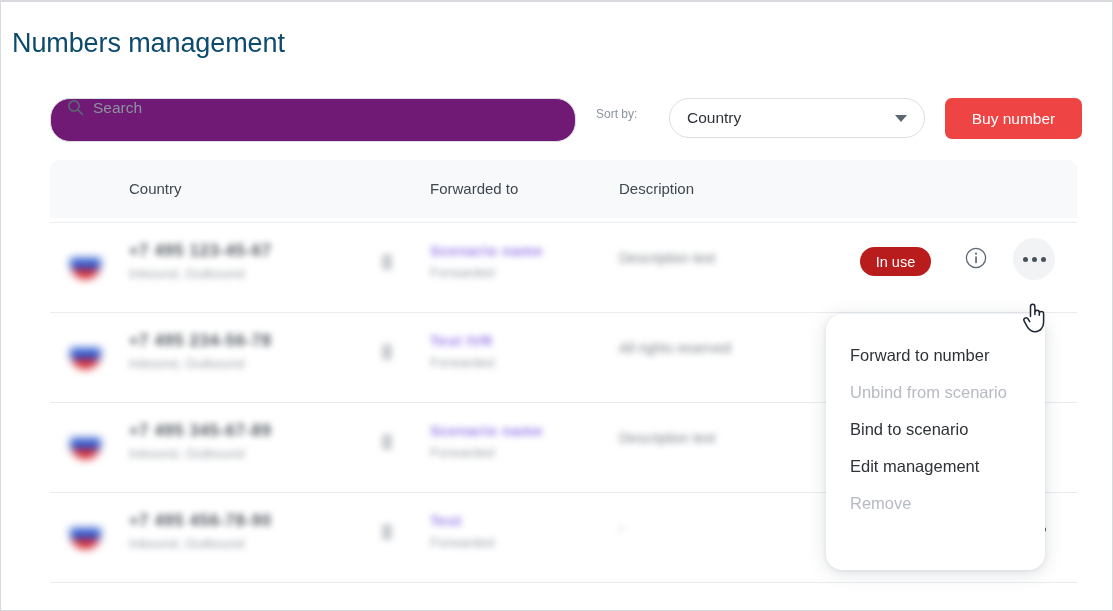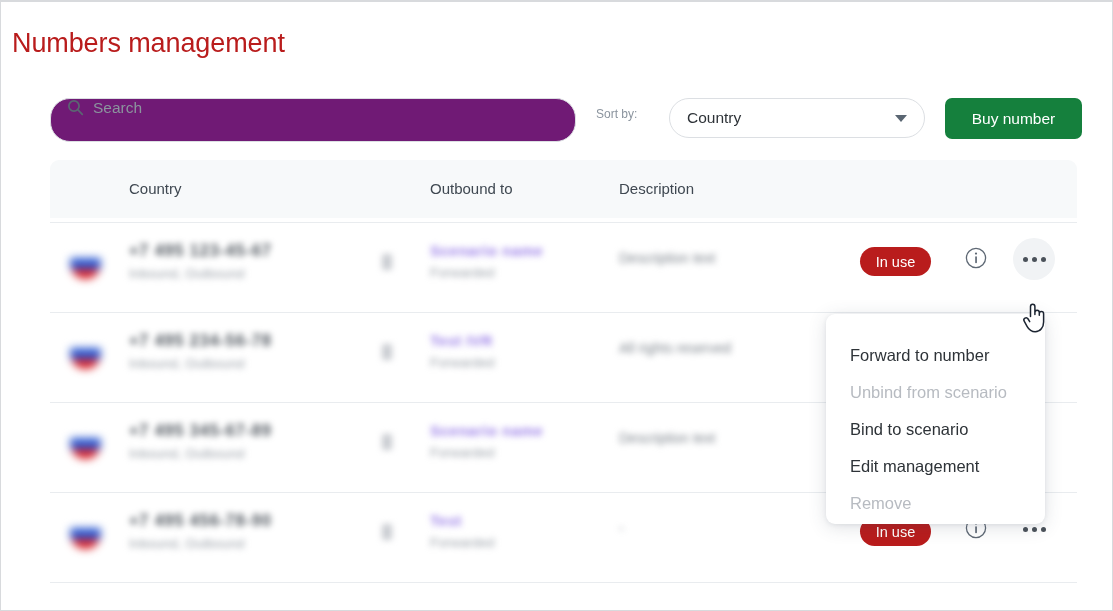--- a/index.html
+++ b/index.html
@@ -20,21 +20,21 @@
     border-top: 2px solid #d8dadd;
     background: #fff;
     overflow: hidden;
   }
 
   
   .page-title {
     position: absolute;
     left: 11px; top: 26px;
     font-size: 27px;
-    color: #b91c1c;
+    color: #0c4a6e;
     letter-spacing: -0.1px;
   }
 
   
   .toolbar { position: absolute; left: 0; top: 96px; width: 1113px; height: 42px; }
 
   .search-box {
     position: absolute;
     left: 49px; top: 0;
     width: 526px; height: 44px;
@@ -65,21 +65,21 @@
     align-items: center;
     padding: 0 17px;
   }
   .sort-value { font-size: 15.5px; color: #2e3338; flex: 1; }
   .caret { width: 0; height: 0; border-left: 6px solid transparent; border-right: 6px solid transparent; border-top: 7px solid #5a6672; }
 
   .buy-button {
     position: absolute;
     left: 944px; top: 0;
     width: 137px; height: 41px;
-    background: #15803d;
+    background: #ef4444;
     border: none;
     border-radius: 7px;
     color: #fff;
     font-size: 15.5px;
     font-family: "Liberation Sans", sans-serif;
     cursor: pointer;
     display: flex;
     align-items: center;
     justify-content: center;
   }
@@ -181,23 +181,23 @@
   .dots-btn.active { background: #f1f3f5; }
   .dots-btn .dot {
     width: 5px; height: 5px; border-radius: 50%;
     background: #4a5159; margin: 0 2px;
   }
 
   
   .context-menu {
     position: absolute;
     left: 825px; top: 312px;
-    width: 219px; height: 210px;
+    width: 219px; height: 256px;
     background: #ffffff;
-    border-radius: 9px;
+    border-radius: 16px;
     box-shadow: 0 3px 18px rgba(60,72,88,.17), 0 1px 4px rgba(60,72,88,.09);
     z-index: 50;
     padding: 23px 0 0 0;
   }
   .menu-item {
     height: 37px;
     line-height: 37px;
     padding-left: 24px;
     font-size: 16.5px;
     color: #2e3338;
@@ -233,21 +233,21 @@
       <span class="caret"></span>
     </div>
 
     <button class="buy-button">Buy number</button>
   </div>
 
   <div class="table-wrap">
 
     <div class="table-head">
       <div class="th th-number">Country</div>
-      <div class="th th-assigned">Outbound to</div>
+      <div class="th th-assigned">Forwarded to</div>
       <div class="th th-description">Description</div>
     </div>
 
     <div class="rows">
 
       <div class="row" style="top:-28px;">
         <div class="flag red">
           <div class="band b1"></div>
             <div class="band b2"></div>
             <div class="band b3"></div>

